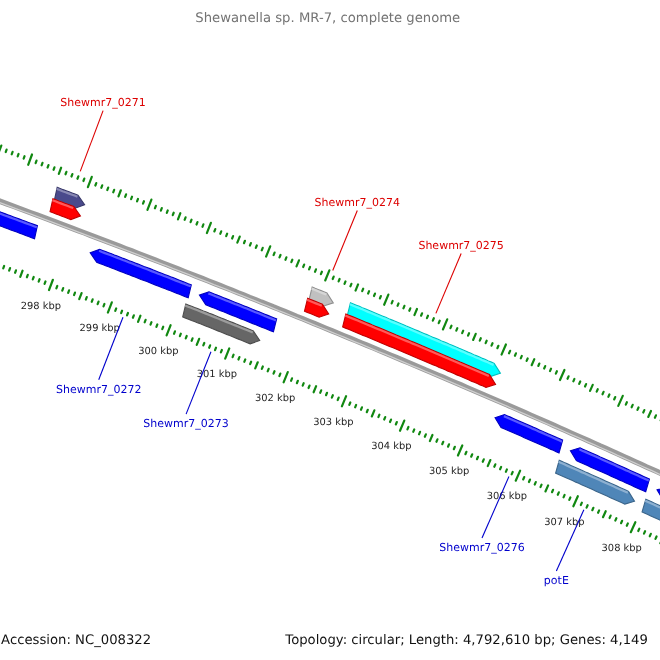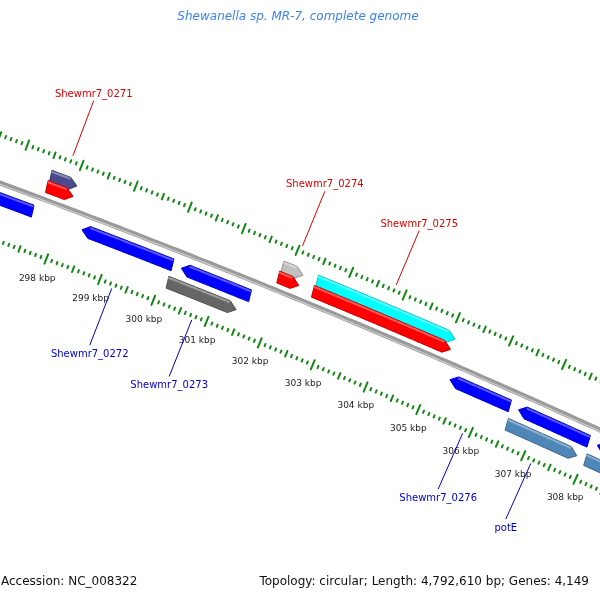--- a/index.html
+++ b/index.html
@@ -1,17 +1,17 @@
 <!DOCTYPE html>
 <html><head>
 <meta charset="utf-8">
 <style>
   html, body { margin:0; padding:0; background:#ffffff; }
   body { width:600px; height:600px; position:relative; overflow:hidden; font-family:"DejaVu Sans", sans-serif; }
-  #title { position:absolute; top:9px; left:0; width:596px; text-align:center; font-style:italic; font-size:12px; color:#3b82f6; }
+  #title { position:absolute; top:9px; left:0; width:596px; text-align:center; font-size:12px; color:#737373; }
   #map { position:absolute; left:0; top:0; }
   .foot { position:absolute; top:574px; font-size:12px; color:#111; }
   #accession { left:1px; }
   #summary { right:11px; }
   .ticklabel { font-size:9px; fill:#222; }
   .genelabel { font-size:10px; }
 </style>
 </head>
 <body>
 

